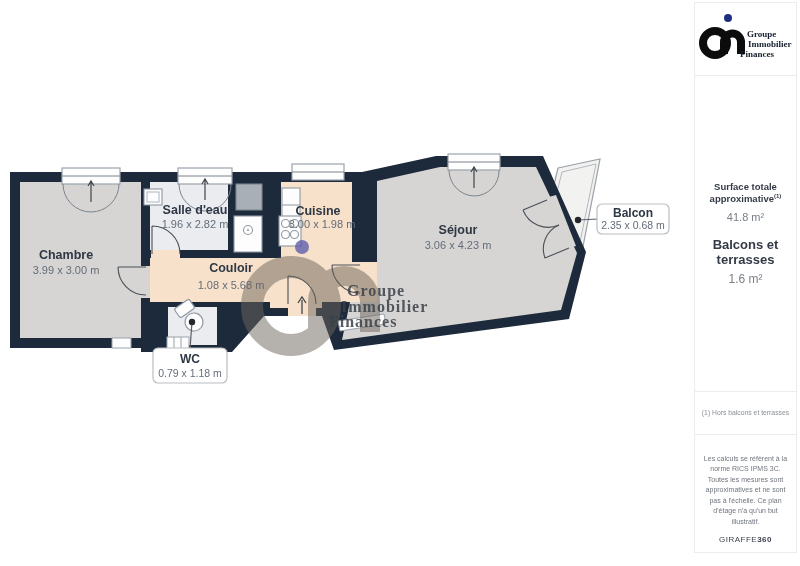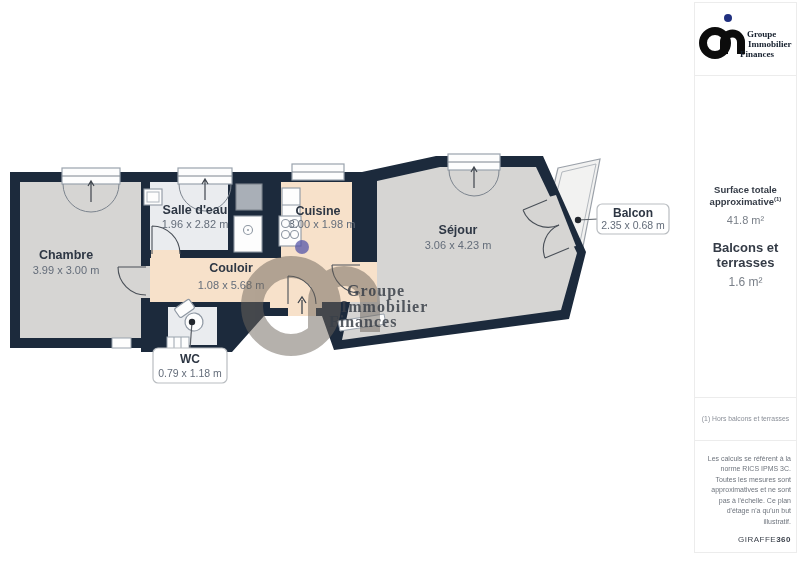--- a/index.html
+++ b/index.html
@@ -18,21 +18,21 @@
          border:1px solid #ececec;display:flex;flex-direction:column;box-sizing:border-box;}
   .panel-logo{height:72px;border-bottom:1px solid #ececec;display:flex;align-items:center;justify-content:center;}
   .panel-main{flex:1;display:flex;flex-direction:column;align-items:center;justify-content:center;text-align:center;padding:0 4px;}
   .surface-label{font-size:9.5px;font-weight:bold;color:#343b46;line-height:1.3;}
   .surface-label sup{font-size:6px;}
   .surface-value{font-size:11px;color:#7a8089;margin-top:5px;}
   .balcony-label{font-size:13px;font-weight:bold;color:#343b46;margin-top:14px;}
   .balcony-value{font-size:12px;color:#7a8089;margin-top:5px;}
   .panel-footnote{border-top:1px solid #ececec;min-height:38px;display:flex;align-items:center;justify-content:center;
                   font-size:6.8px;color:#8a8f98;text-align:center;padding:2px;}
-  .panel-disclaimer{border-top:1px solid #ececec;padding:13px 5px 8px 5px;text-align:right;}
+  .panel-disclaimer{border-top:1px solid #ececec;padding:19px 5px 8px 5px;text-align:center;}
   .disclaimer-text{font-size:7px;color:#6f757e;line-height:1.5;}
   .brand-line{margin-top:8px;font-size:8px;color:#3c424c;letter-spacing:.5px;}
   .brand-line .bold{font-weight:bold;}
 </style>
 </head>
 <body>
 
 <div id="screen">
 
   <svg width="694" height="566" viewBox="0 0 694 566" style="position:absolute;left:0;top:0;">

